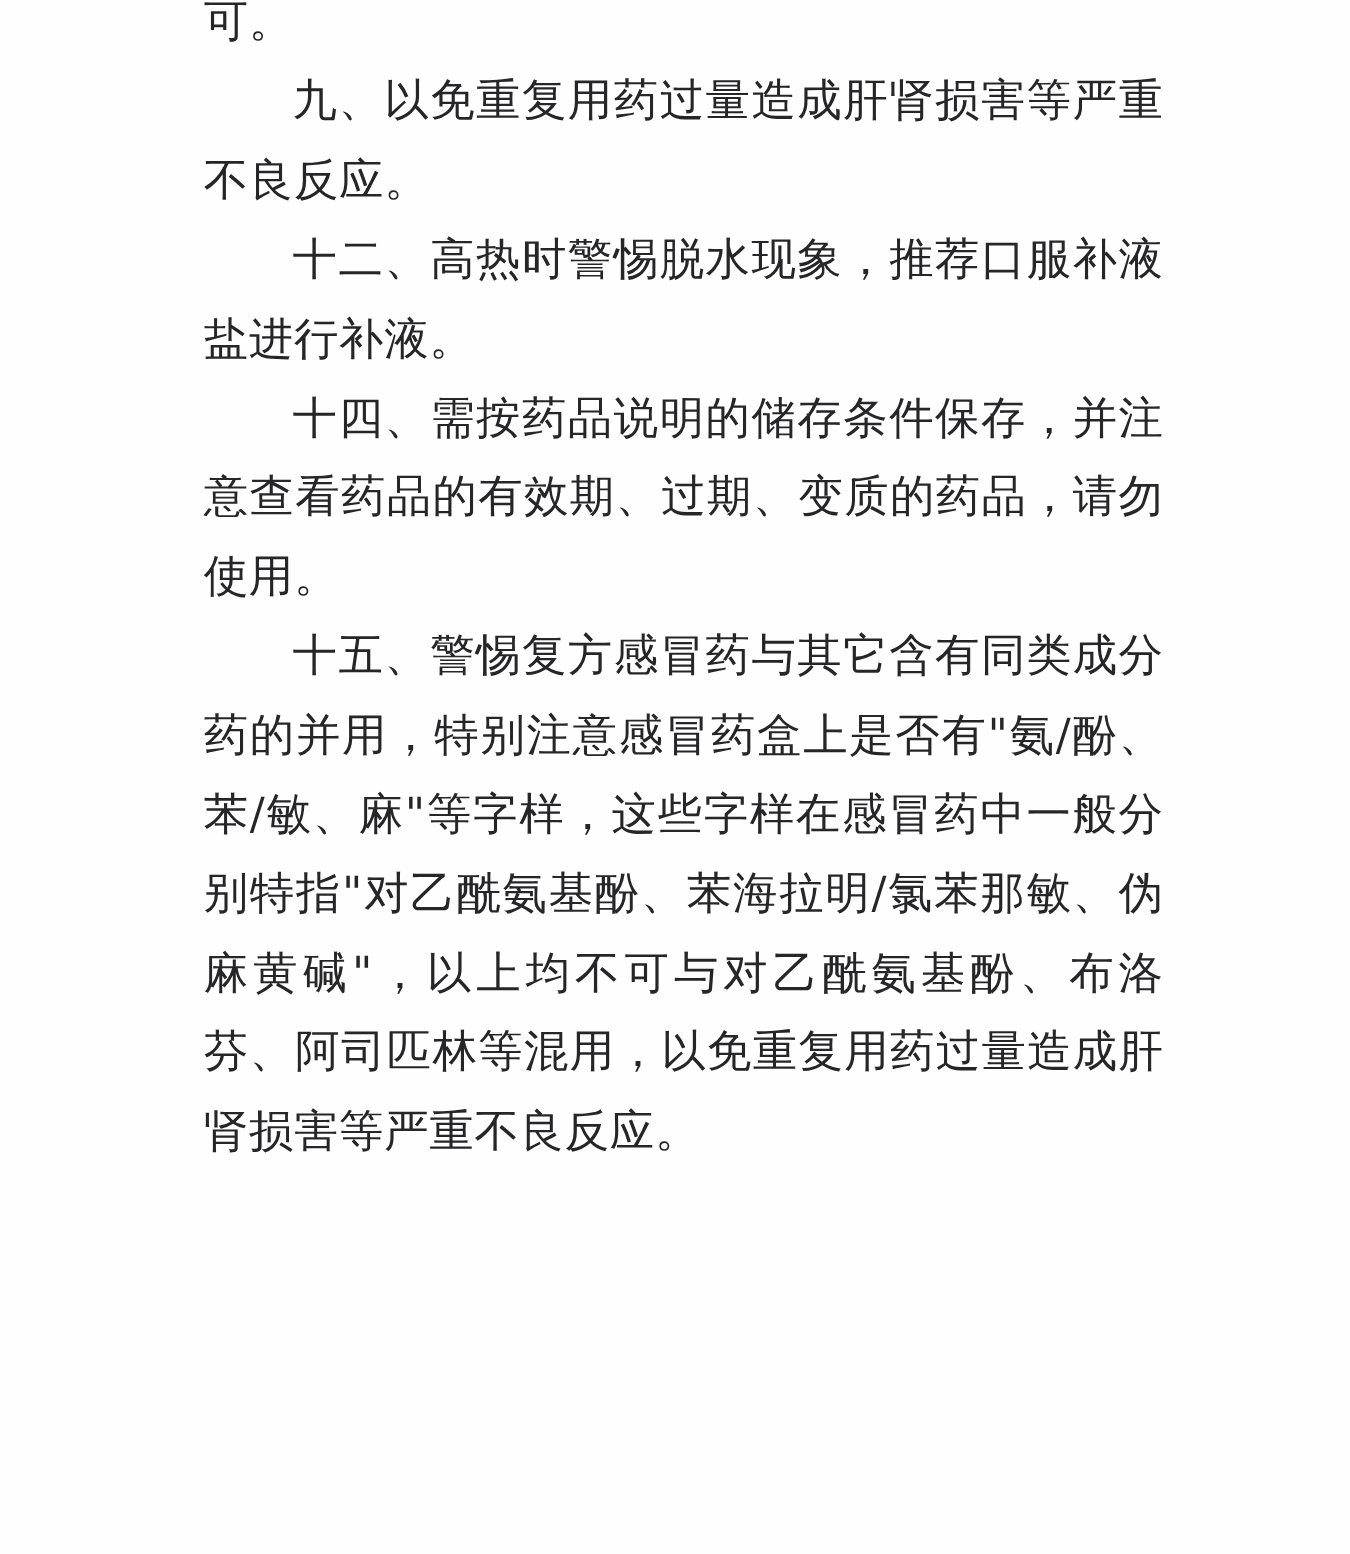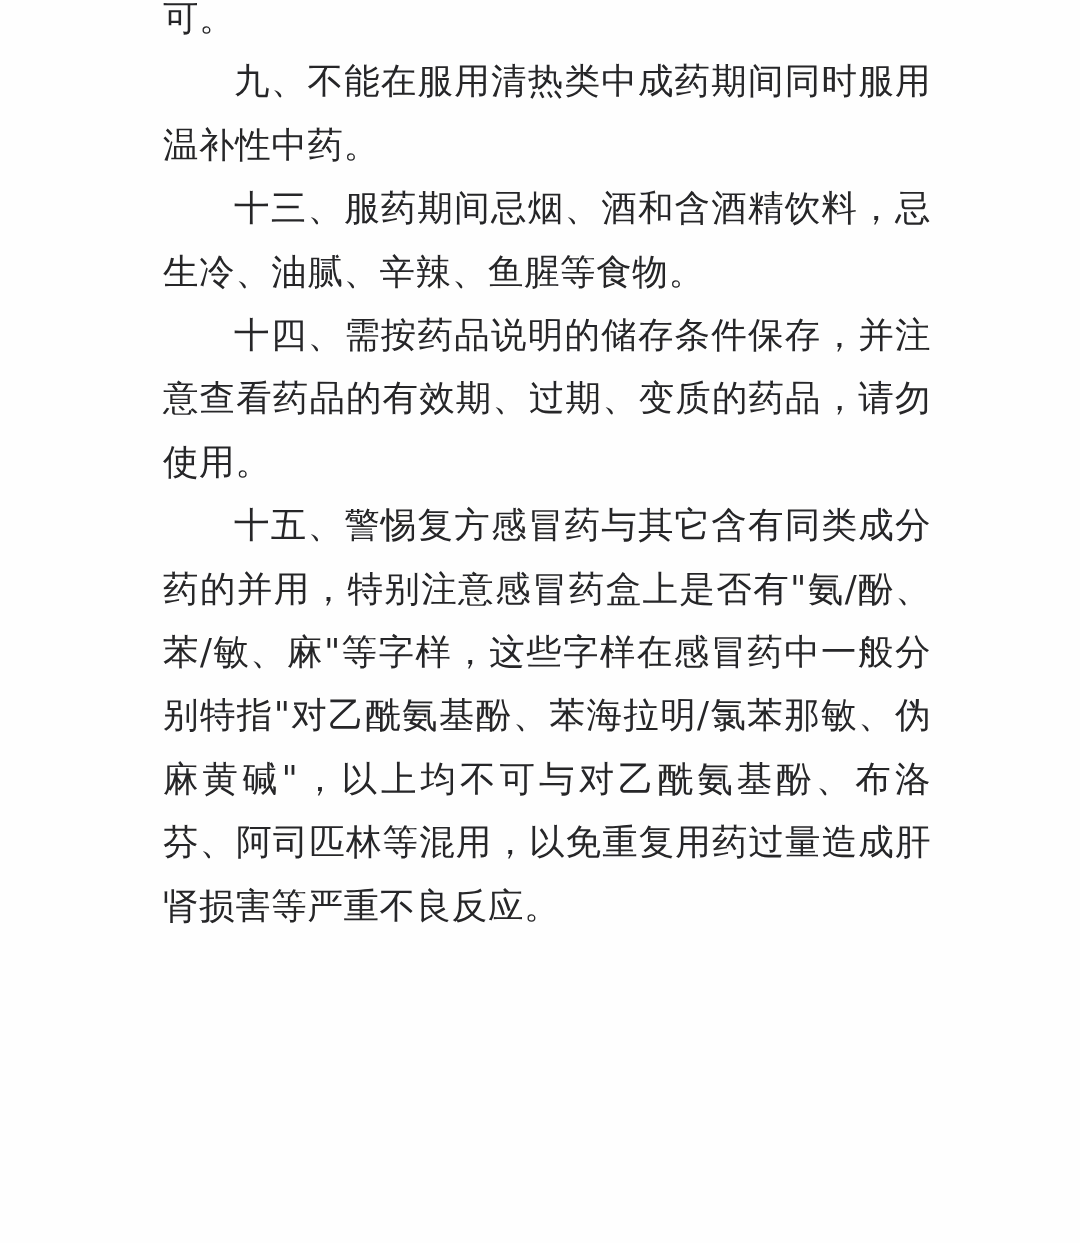--- a/index.html
+++ b/index.html
@@ -48,25 +48,25 @@
   }
 </style>
 </head>
 <body>
 
 <div id="page">
   <div class="doc-body">
 
     <p class="para cont">可。</p>
 
-    <p class="para indent">九、不能在服用清热类中成药期间同时服用温补性中药。</p>
+    <p class="para indent">九、以免重复用药过量造成肝肾损害等严重不良反应。</p>
 
 
 
+    <p class="para indent">十二、高热时警惕脱水现象，推荐口服补液盐进行补液。</p>
 
-    <p class="para indent">十三、服药期间忌烟、酒和含酒精饮料，忌生冷、油腻、辛辣、鱼腥等食物。</p>
 
     <p class="para indent">十四、需按药品说明的储存条件保存，并注意查看药品的有效期、过期、变质的药品，请勿使用。</p>
 
     <p class="para indent">十五、警惕复方感冒药与其它含有同类成分药的并用，特别注意感冒药盒上是否有"氨/酚、苯/敏、麻"等字样，这些字样在感冒药中一般分别特指"对乙酰氨基酚、苯海拉明/氯苯那敏、伪麻黄碱"，以上均不可与对乙酰氨基酚、布洛芬、阿司匹林等混用，以免重复用药过量造成肝肾损害等严重不良反应。</p>
 
   </div>
 </div>
 
 </body></html>

